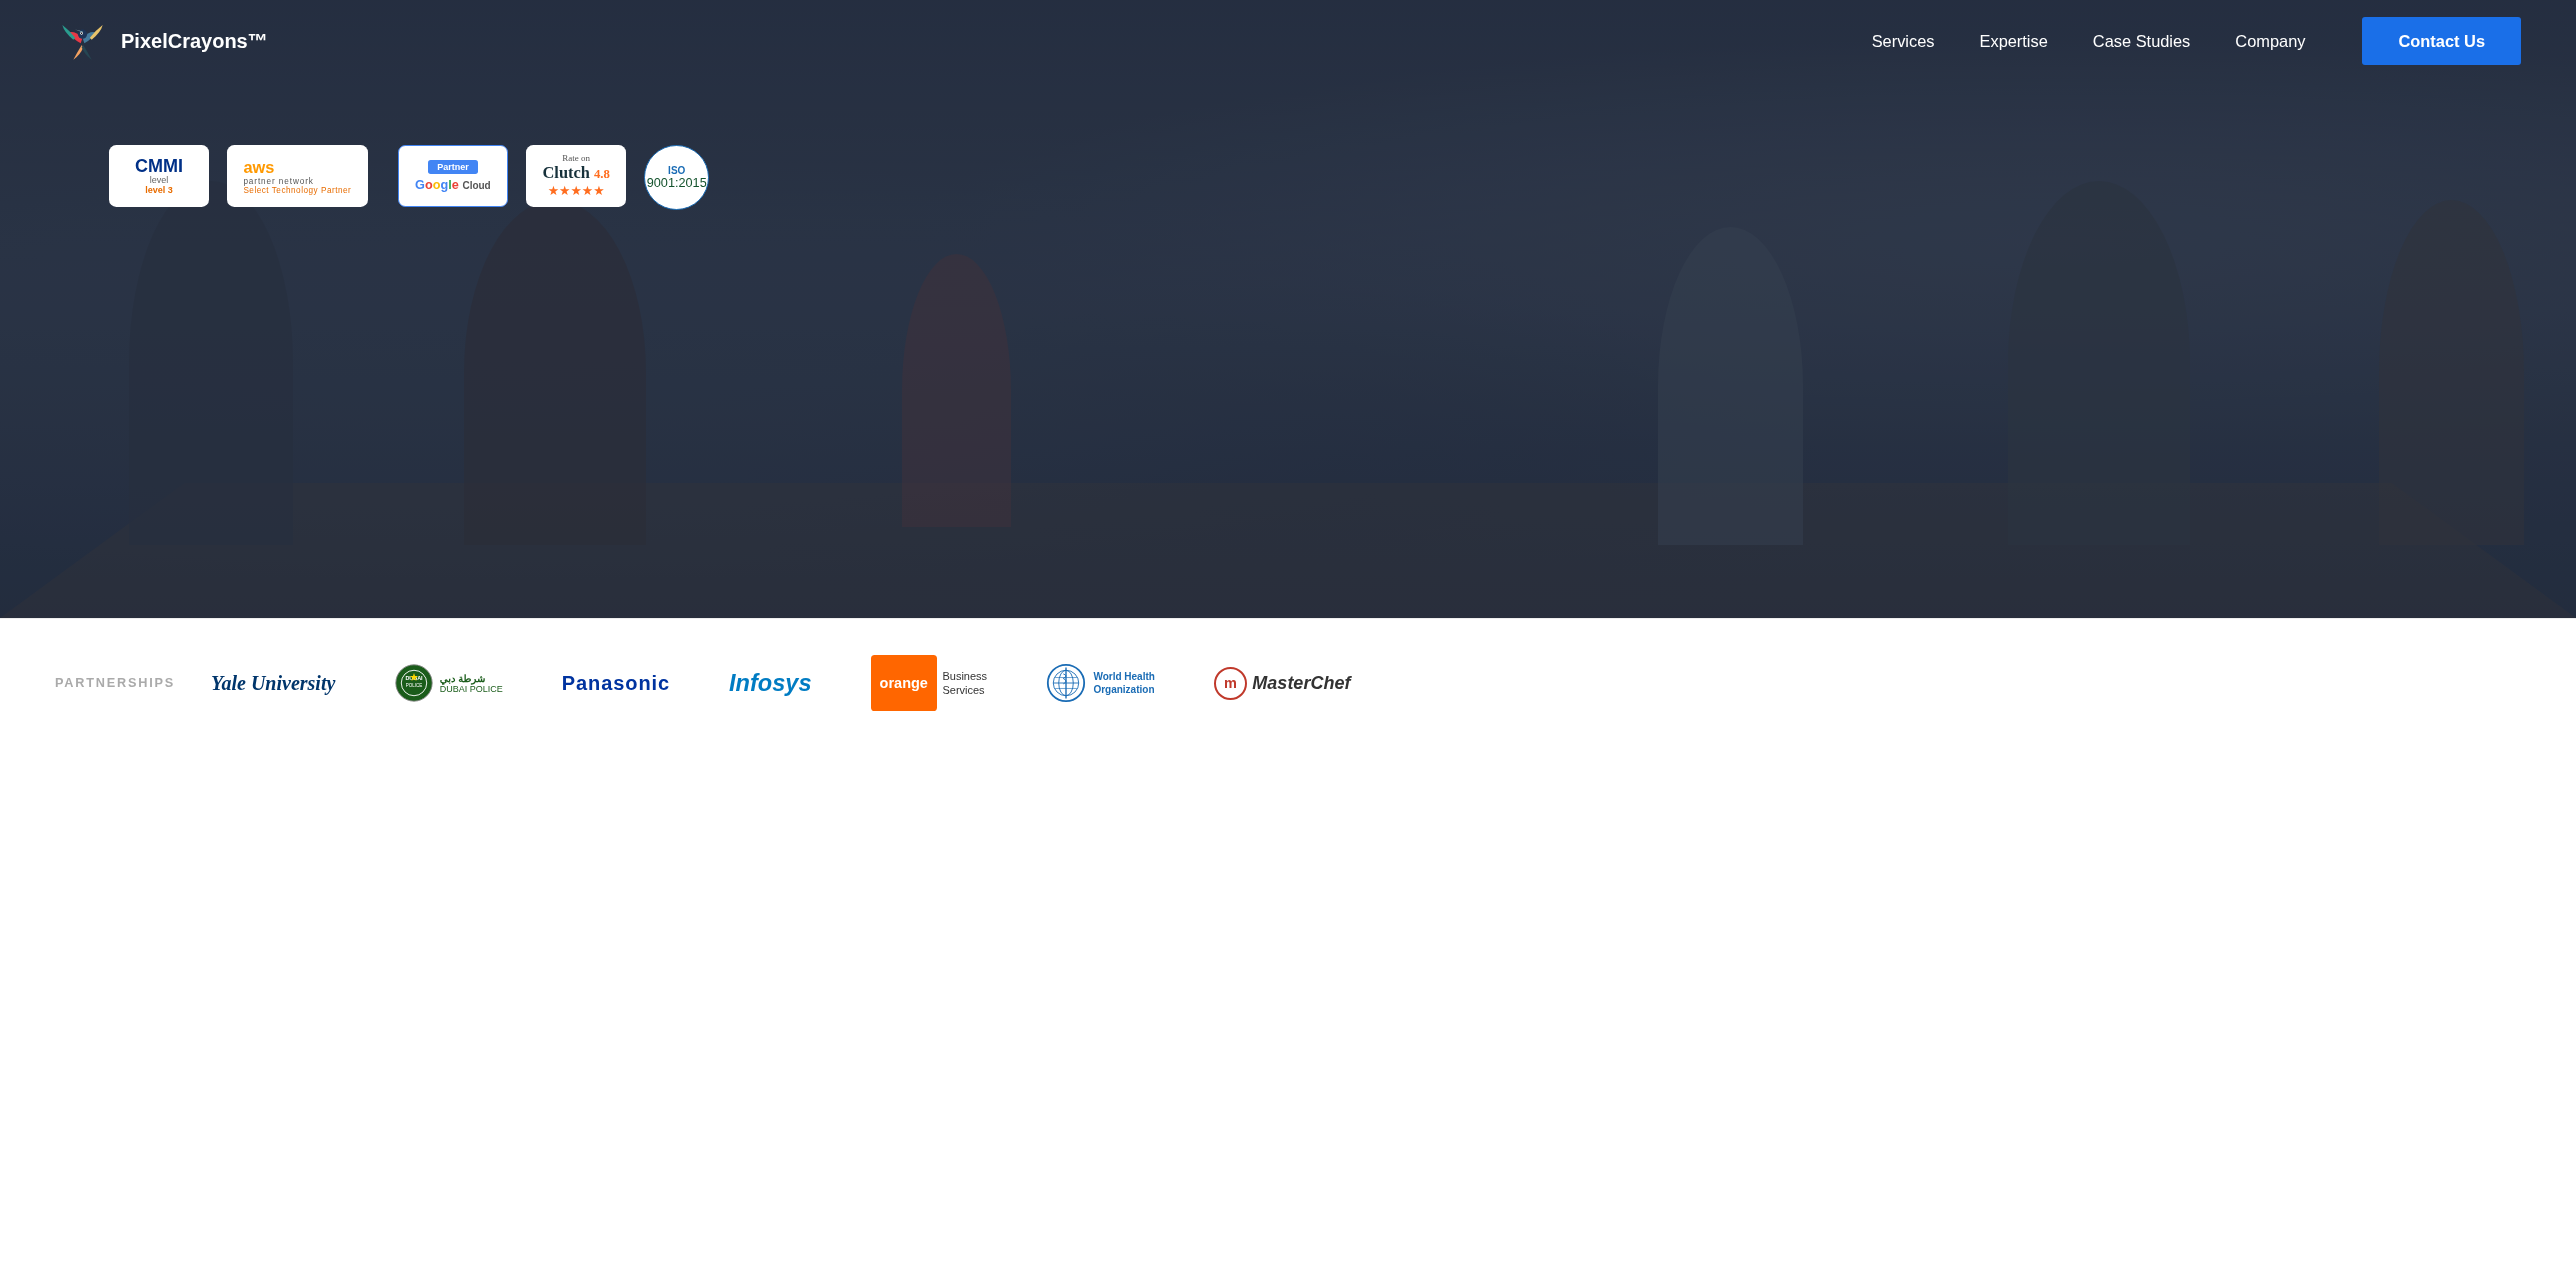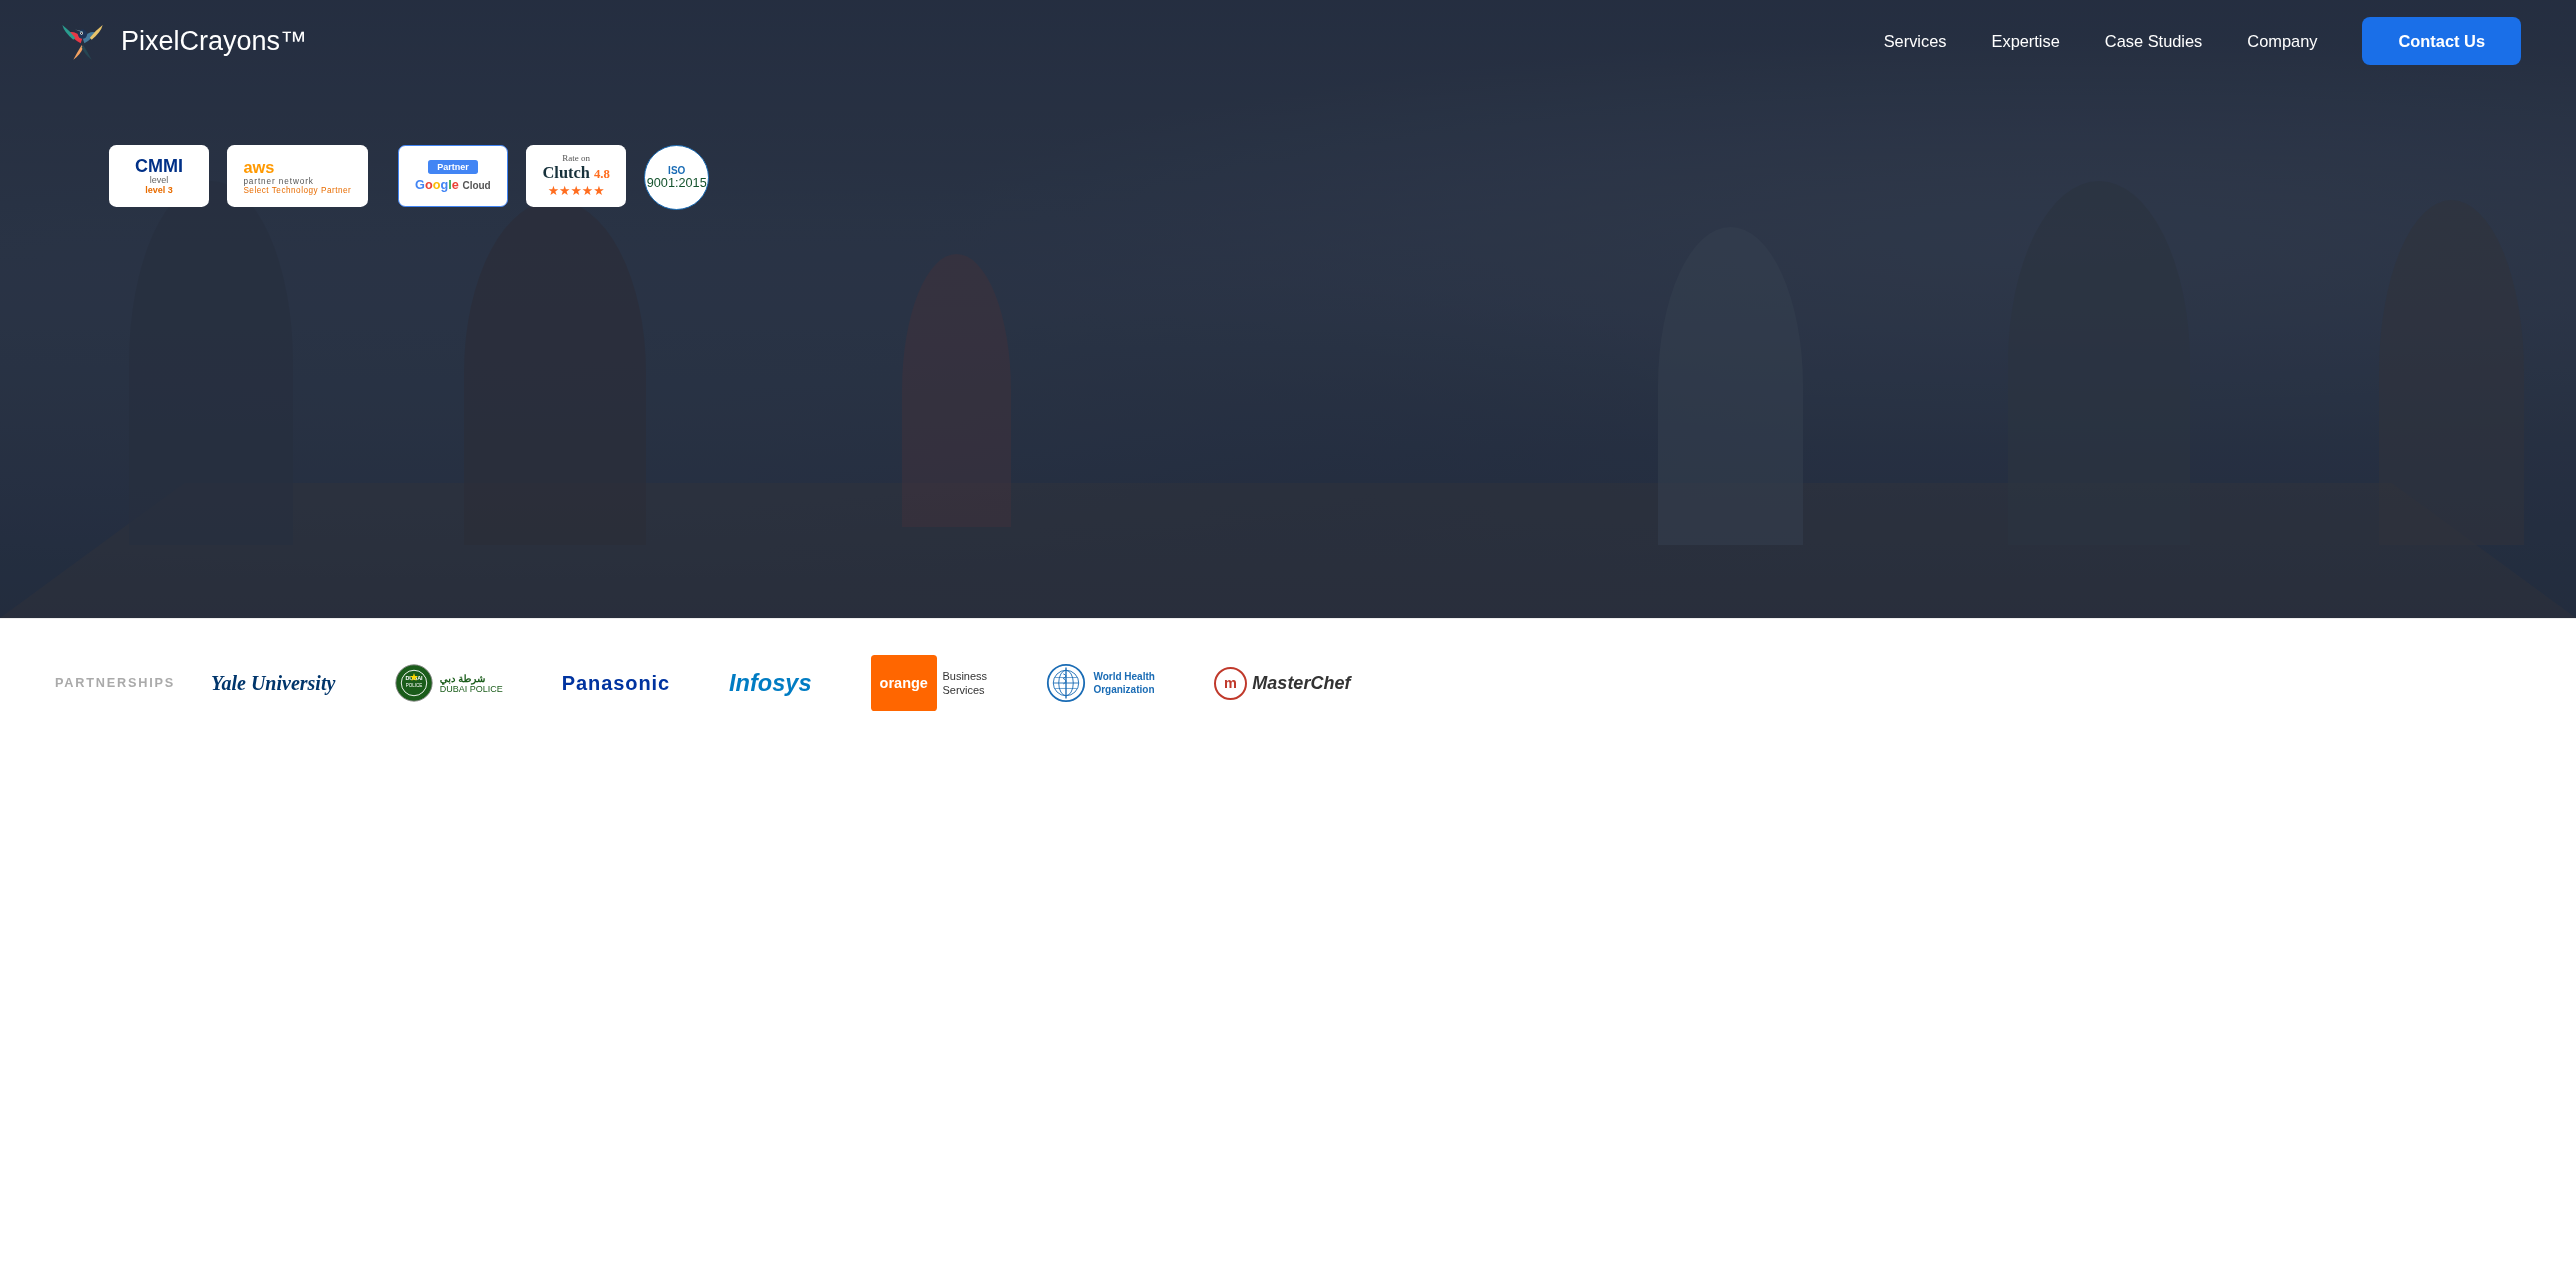--- a/index.html
+++ b/index.html
@@ -19,22 +19,22 @@
       display: flex;
       align-items: center;
       gap: 11px;
       text-decoration: none;
     }
     .nav-logo-icon {
       width: 55px;
       height: 55px;
     }
     .nav-logo-text {
-      font-size: 27px;
-      font-weight: 400;
+      font-size: 20px;
+      font-weight: 700;
       color: #fff;
     }
     .nav-links {
       margin-left: auto;
       display: flex;
       align-items: center;
       gap: 45px;
     }
     .nav-link {
       color: #fff;
@@ -43,22 +43,23 @@
       font-weight: 500;
       cursor: pointer;
     }
     .nav-contact-btn {
       background: #1a6fe8;
       color: #fff;
       border: none;
       padding: 14.5px 36px;
       font-size: 16.4px;
       font-weight: 600;
-      border-radius: 8px;
+      border-radius: 3px;
       cursor: pointer;
+      margin-left: 12px;
     }
 
     
     .hero {
       position: relative;
       width: 100%;
       height: 618px;
       overflow: hidden;
       background: #2a3040;
     }

